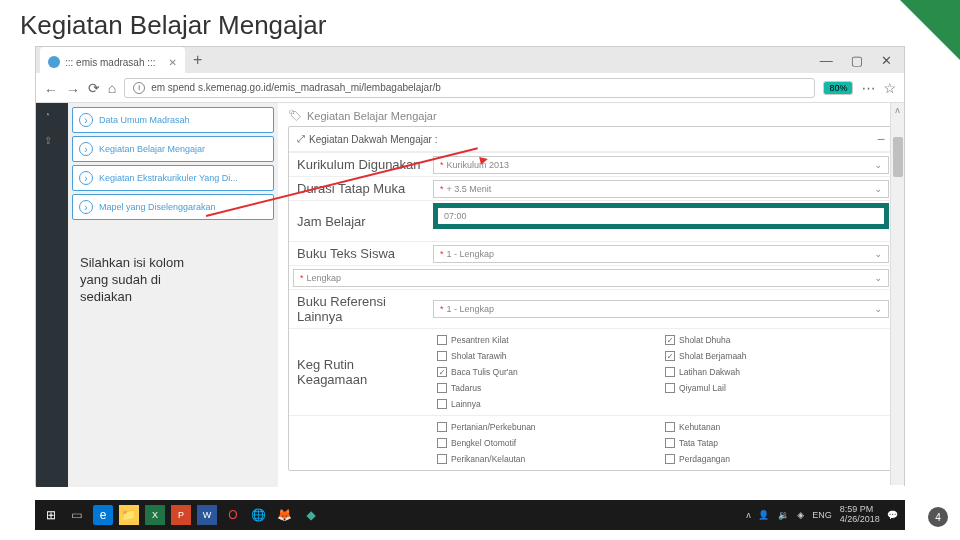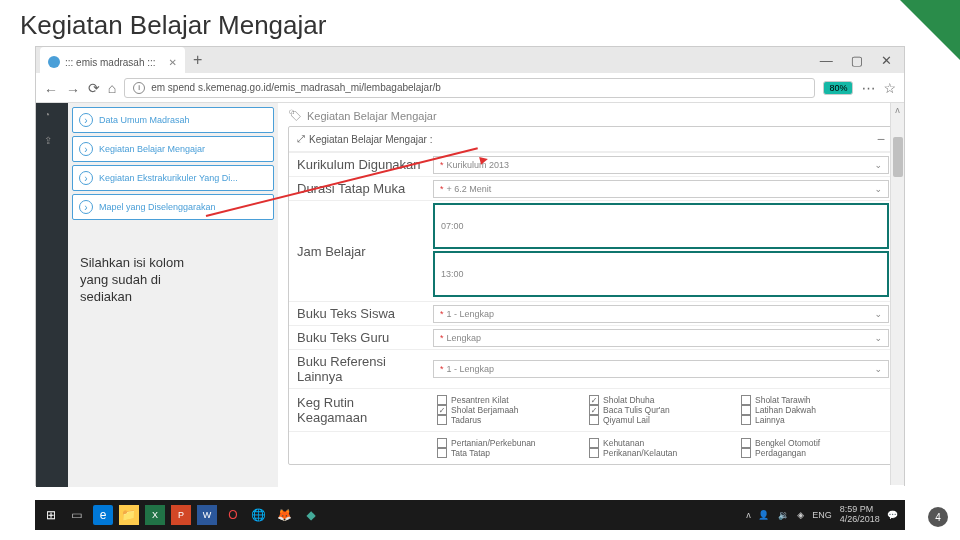--- a/index.html
+++ b/index.html
@@ -28,22 +28,22 @@
 .sec-title{display:flex;align-items:center;gap:5px;color:#888;font-size:11px;margin-bottom:4px}
 .panel{border:1px solid #ccc;border-radius:2px}
 .panel-hdr{padding:4px 8px;font-size:10px;display:flex;align-items:center;gap:4px;border-bottom:1px solid #eee}
 .panel-hdr .collapse{margin-left:auto;font-size:14px;color:#888}
 .form-row{display:flex;align-items:center;border-top:1px solid #eee;min-height:24px}
 .form-label{width:140px;padding:4px 8px;font-size:13px;color:#555;font-weight:normal}
 .form-val{flex:1;padding:2px 4px}
 .select-box{border:1px solid #ccc;display:flex;align-items:center;padding:3px 6px;font-size:9px;color:#888;background:#fff}
 .select-box .star{color:#d33;margin-right:3px}
 .select-box .chev{margin-left:auto;color:#888}
-.time-box{border:2px solid #0f766e;padding:16px 6px;font-size:9px;color:#888;margin-bottom:2px}
-.check-grid{display:grid;grid-template-columns:repeat(3,1fr);gap:0 8px;padding:4px}
+.time-box{border:5px solid #0f766e;padding:3px 6px;font-size:9px;color:#888;margin-bottom:10px}
+.check-grid{display:grid;grid-template-columns:repeat(2,1fr);gap:6px 8px;padding:4px}
 .check-item{display:flex;align-items:center;gap:4px;font-size:8.5px;color:#666}
 .chk{width:10px;height:10px;border:1px solid #888;display:inline-flex;align-items:center;justify-content:center;font-size:8px}
 .callout{position:absolute;left:80px;top:255px;font-size:13px;color:#333;line-height:1.3;z-index:5;background:transparent}
 .arrow-line{position:absolute;left:206px;top:215px;width:280px;height:2px;background:#e03030;transform:rotate(-14deg);transform-origin:left;z-index:4}
 .arrow-head{position:absolute;left:480px;top:156px;width:0;height:0;border-left:8px solid #e03030;border-top:4px solid transparent;border-bottom:4px solid transparent;z-index:4;transform:rotate(-14deg)}
 .scrollbar-v{position:absolute;right:0;top:56px;bottom:0;width:14px;background:#f0f0f0;border-left:1px solid #ddd}
 .scroll-thumb{width:10px;height:40px;background:#c0c0c0;margin:20px auto 0;border-radius:2px}
 .scroll-arrow{text-align:center;color:#888;font-size:9px;padding:2px 0}
 .taskbar{position:absolute;left:35px;bottom:10px;width:870px;height:30px;background:#1a1a1a;display:flex;align-items:center;padding:0 6px;gap:6px}
 .tb-icon{width:20px;height:20px;display:flex;align-items:center;justify-content:center;font-size:12px}
@@ -110,67 +110,65 @@
         </div>
     </div>
     <div class="main">
       <div class="sec-title">
         <span>🏷</span>
         <span>Kegiatan Belajar Mengajar</span>
       </div>
       <div class="panel">
         <div class="panel-hdr">
           <span>⤢</span>
-          <span>Kegiatan Belajar Mengajar :</span>
+          <span>Kegiatan Dakwah Mengajar :</span>
           <span class="collapse">−</span>
         </div>
 
         <div class="form-row">
             <div class="form-label">Kurikulum Digunakan</div>
             <div class="form-val">
               <div class="select-box">
                 <span class="star">*</span>
                 <span>Kurikulum 2013</span>
                 <span class="chev">⌄</span>
               </div>
             </div>
           </div>
 
         <div class="form-row">
             <div class="form-label">Durasi Tatap Muka</div>
             <div class="form-val">
               <div class="select-box">
                 <span class="star">*</span>
-                <span>+ 6.2 Menit</span>
+                <span>+ 3.5 Menit</span>
                 <span class="chev">⌄</span>
               </div>
             </div>
           </div>
 
         <div class="form-row">
             <div class="form-label">Jam Belajar</div>
             <div class="form-val">
               <div class="time-box">07:00</div>
-              <div class="time-box">13:00</div>
             </div>
           </div>
 
         <div class="form-row">
             <div class="form-label">Buku Teks Siswa</div>
             <div class="form-val">
               <div class="select-box">
                 <span class="star">*</span>
                 <span>1 - Lengkap</span>
                 <span class="chev">⌄</span>
               </div>
             </div>
           </div>
 
         <div class="form-row">
-            <div class="form-label">Buku Teks Guru</div>
             <div class="form-val">
               <div class="select-box">
                 <span class="star">*</span>
                 <span>Lengkap</span>
                 <span class="chev">⌄</span>
               </div>
             </div>
           </div>
 
         <div class="form-row">

